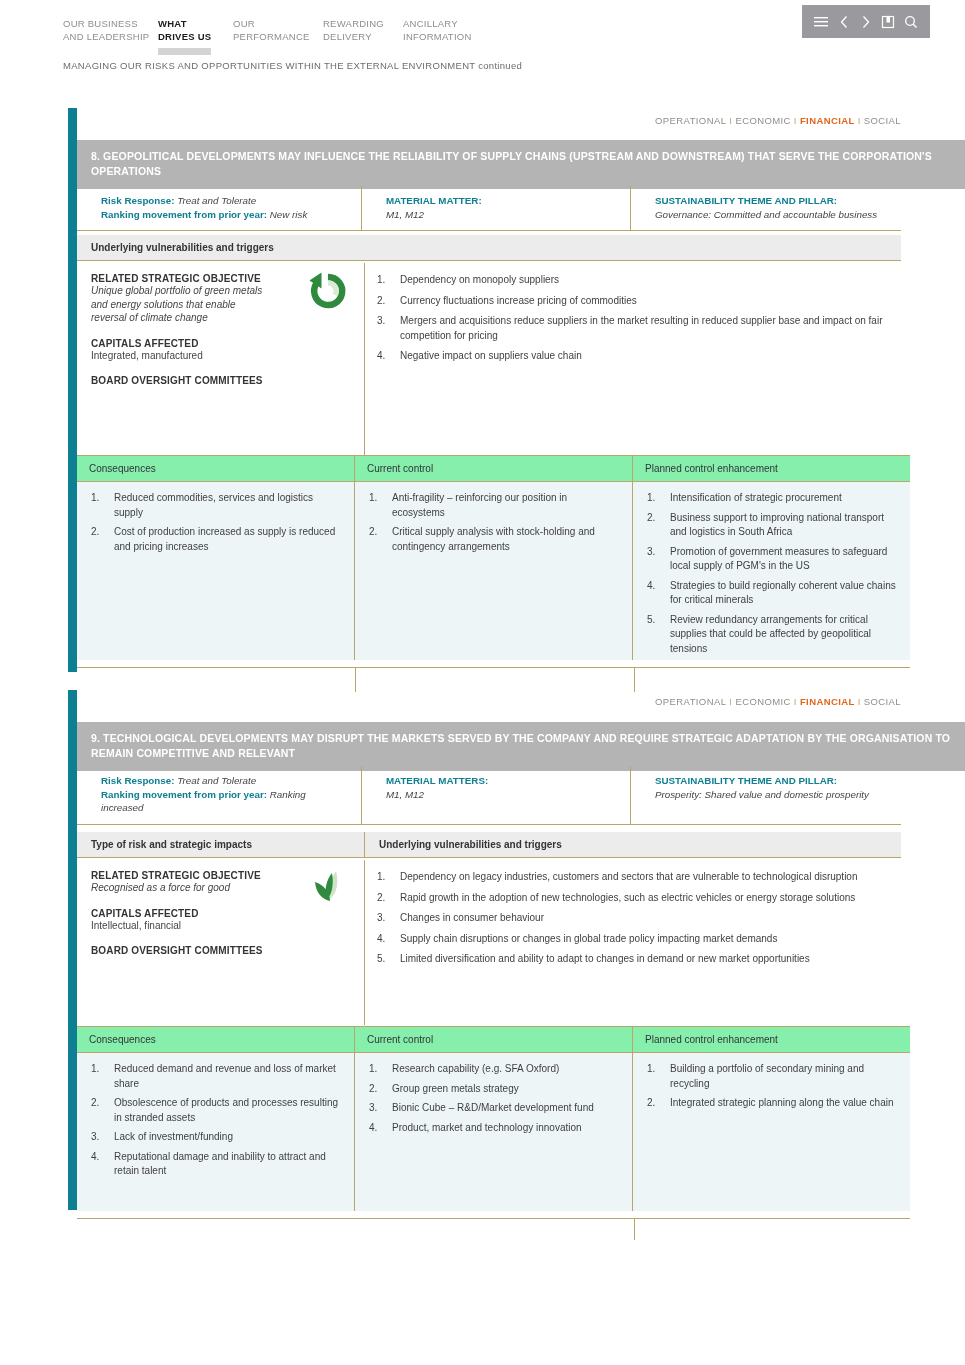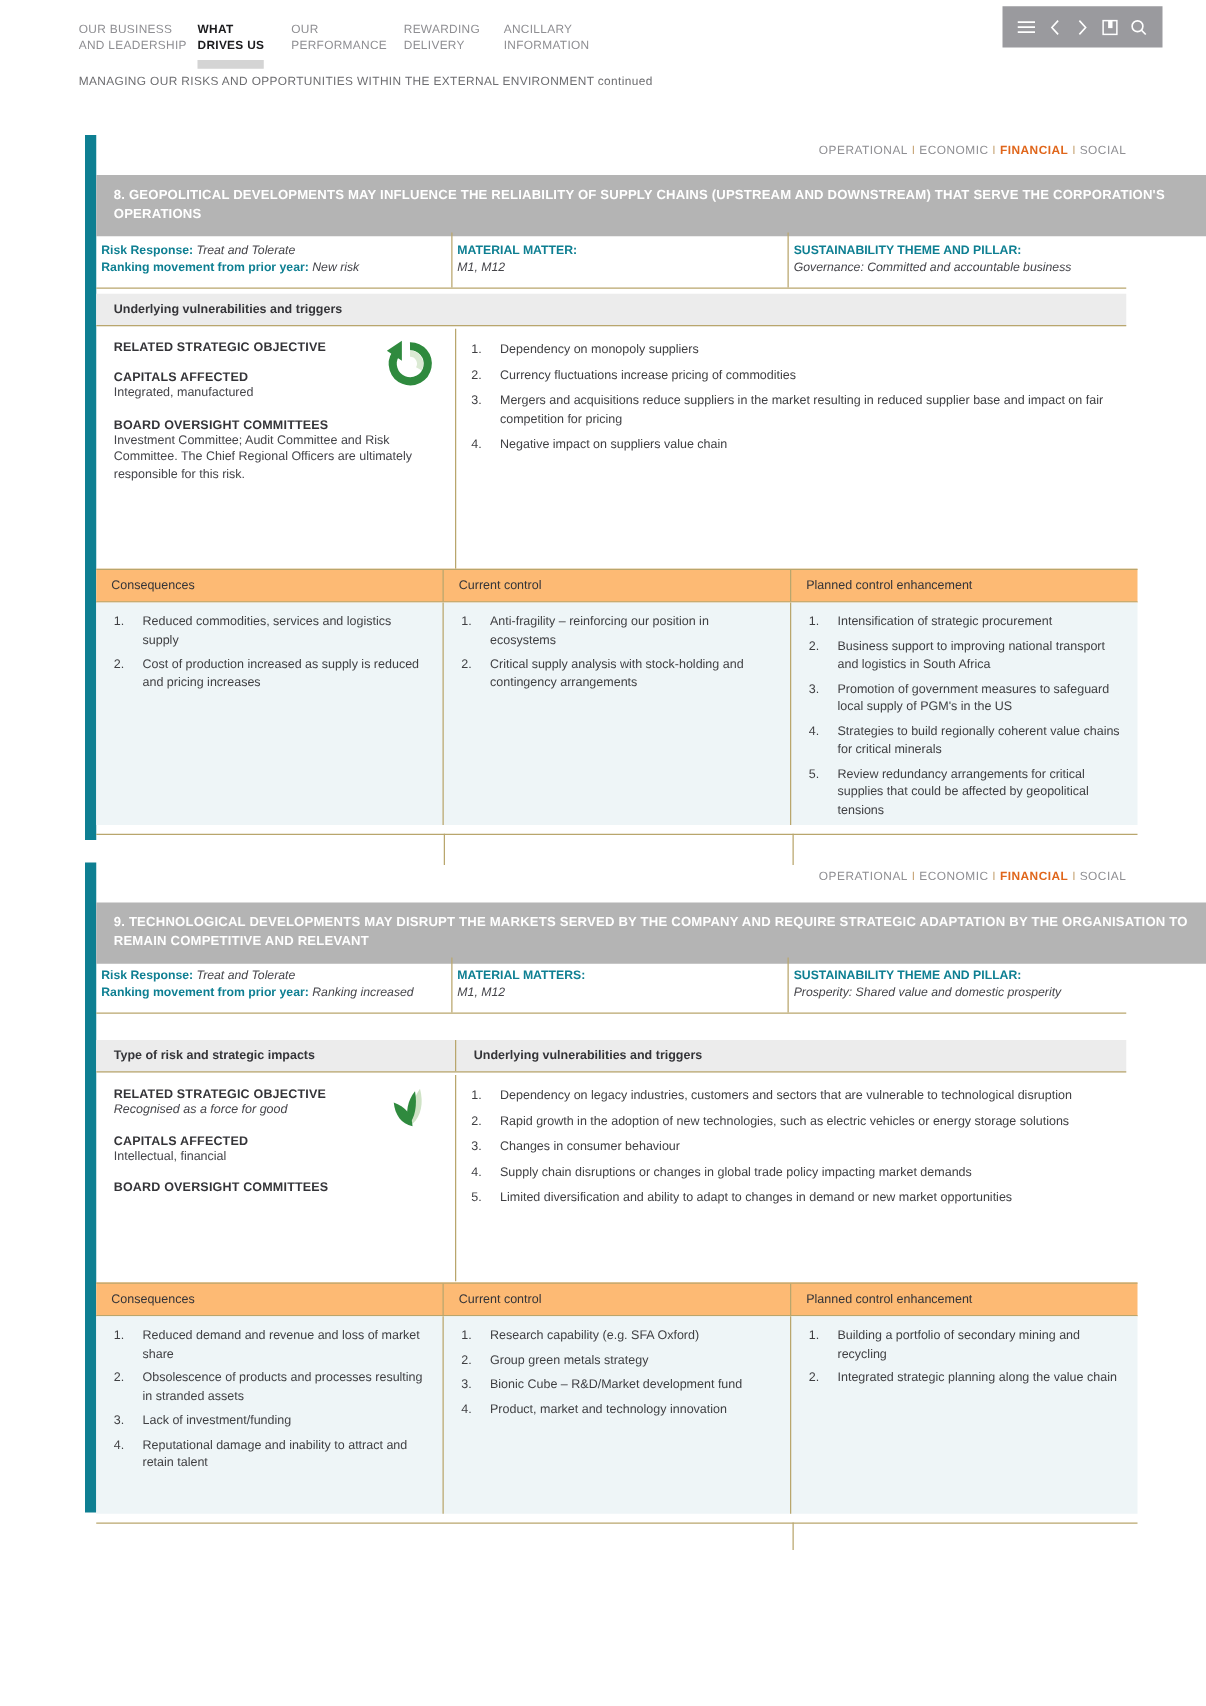--- a/index.html
+++ b/index.html
@@ -101,21 +101,21 @@
     color: #ffffff;
     font-size: 10.5px;
     font-weight: bold;
     letter-spacing: 0.15px;
     line-height: 15px;
     padding: 9px 14px 10px 14px;
   }
 
   
   .metastrip { position: absolute; display: flex; border-bottom: 1.4px solid #b9a66d; }
-  .metacol { padding: 8px 14px 9px 4px; font-size: 9.8px; line-height: 13.5px; }
+  .metacol { padding: 8px 14px 9px 24px; font-size: 9.8px; line-height: 13.5px; }
   .metacol.c1 { width: 288px; border-right: 1.4px solid #b9a66d; }
   .metacol.c2 { width: 272px; border-right: 1.4px solid #b9a66d; }
   .metacol.c3 { width: 273px; }
   .lblteal { color: #0e7f92; font-weight: bold; }
   .ital { font-style: italic; color: #45454a; }
 
   
   .subhdr {
     position: absolute;
     display: flex;
@@ -151,21 +151,21 @@
   }
   ol.nums > li::before {
     content: counter(n) ".";
     position: absolute; left: 2px; top: 0;
     font-size: 10px;
   }
   ol.nums.tight > li { margin-bottom: 5px; }
 
   
   .t3 { position: absolute; }
-  .t3 .hdrow { display: flex; background: #fdba74; border-top: 1.4px solid #b9a66d; border-bottom: 1.4px solid #b9a66d; }
+  .t3 .hdrow { display: flex; background: #86efac; border-top: 1.4px solid #b9a66d; border-bottom: 1.4px solid #b9a66d; }
   .t3 .hdrow > div { font-size: 10px; color: #343438; padding: 7px 12px; }
   .t3 .bdrow { display: flex; background: #eef5f7; }
   .t3 .bdrow > div { padding: 9px 10px 9px 12px; }
   .t3 .cA { width: 278px; border-right: 1.4px solid #b9a66d; }
   .t3 .cB { width: 278px; border-right: 1.4px solid #b9a66d; }
   .t3 .cC { width: 277px; }
   .t3 .btm { position: absolute; left: 0; width: 833px; border-top: 1.4px solid #b9a66d; }
   .vstub { position: absolute; width: 1.4px; background: #b9a66d; }
 
   
@@ -277,26 +277,26 @@
   <div class="bodyrow" style="left:77px; top:263px; width:824px; height:192px;">
     <div class="bcol1">
       <div class="objicon">
         <svg width="44" height="40" viewBox="0 0 44 40">
           <path d="M22 6 A14 14 0 1 1 10.5 12.3" stroke="#2f8a3e" stroke-width="6.5" fill="none" stroke-linecap="butt"></path>
           <polygon points="15.5,1.5 15.5,17.5 3.5,9.5" fill="#2f8a3e"></polygon>
           <path d="M22 12 A8 8 0 0 1 29 24" stroke="#cfe3c6" stroke-width="5" fill="none" opacity="0.75"></path>
         </svg>
       </div>
       <div class="hd">RELATED STRATEGIC OBJECTIVE</div>
+      <div class="sub i" style="width:180px;">Unique global portfolio of green metals and energy solutions that enable reversal of climate change</div>
       <div class="gap"></div>
       <div class="hd">CAPITALS AFFECTED</div>
       <div class="sub">Integrated, manufactured</div>
       <div class="gap"></div>
       <div class="hd">BOARD OVERSIGHT COMMITTEES</div>
-      <div class="sub">Investment Committee; Audit Committee and Risk Committee. The Chief Regional Officers are ultimately responsible for this risk.</div>
     </div>
     <div class="bcol2">
       <ol class="nums">
         <li>Dependency on monopoly suppliers</li>
         <li>Currency fluctuations increase pricing of commodities</li>
         <li>Mergers and acquisitions reduce suppliers in the market resulting in reduced supplier base and impact on fair competition for pricing</li>
         <li>Negative impact on suppliers value chain</li>
       </ol>
     </div>
   </div>

